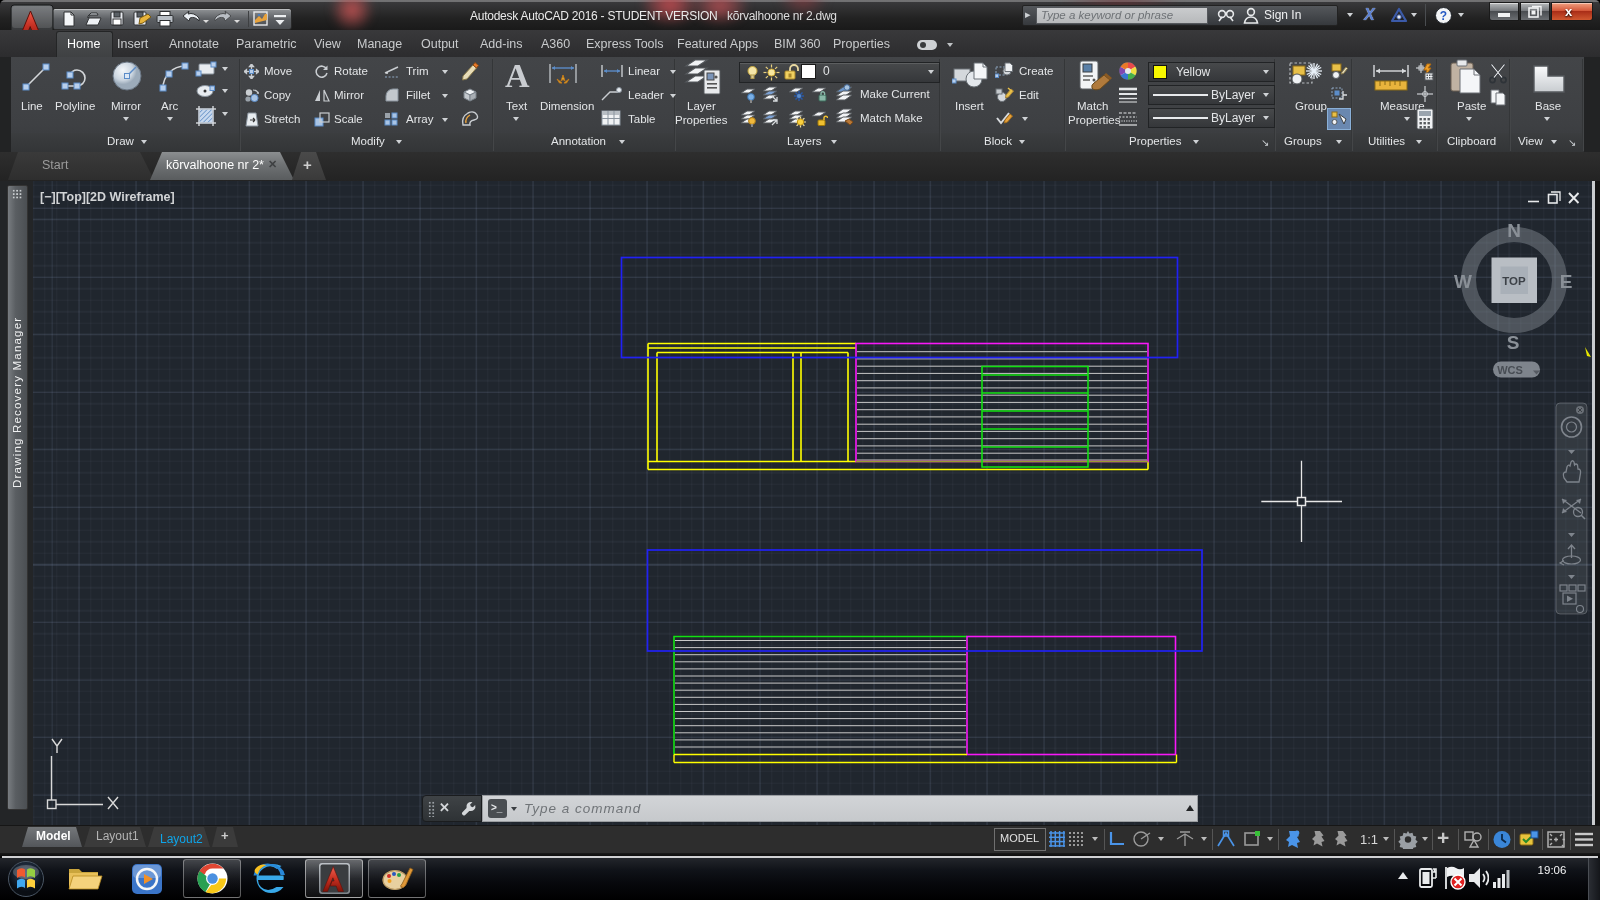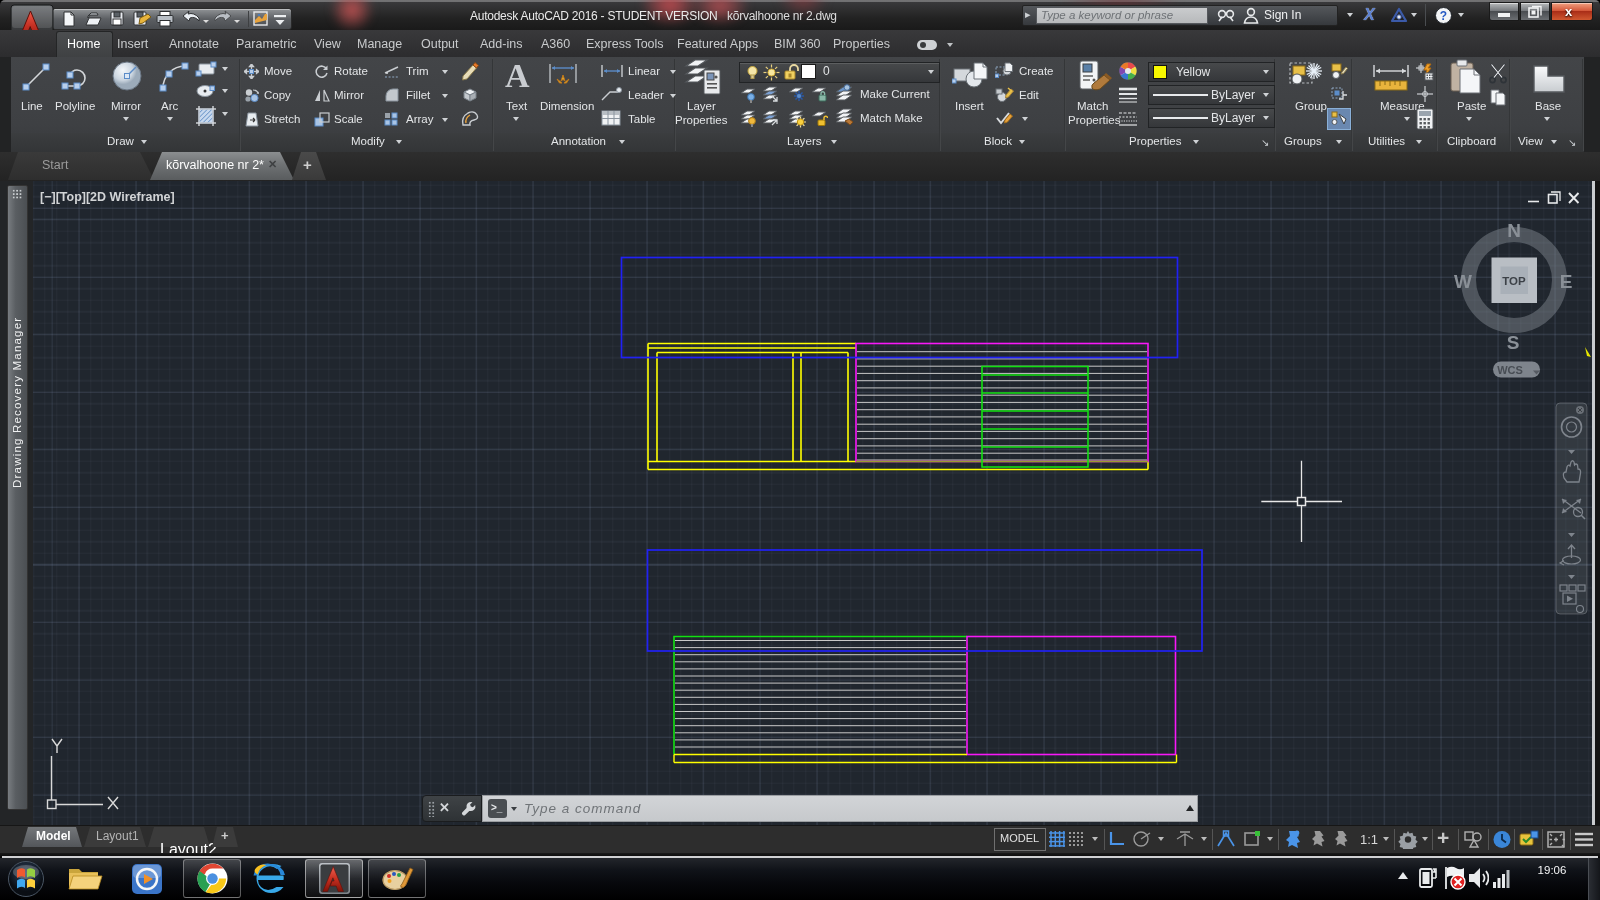--- a/index.html
+++ b/index.html
@@ -811,21 +811,21 @@
   <div class="trid" style="left:511px;top:807px;border-top-color:#3a3e42"></div>
   <div class="ab" style="left:524px;top:801px;color:#707478;font-size:13.5px;font-style:italic;letter-spacing:1px">Type a command</div>
   <div class="ab" style="left:1186px;top:805px;width:0;height:0;border-left:4.5px solid transparent;border-right:4.5px solid transparent;border-bottom:6.5px solid #222426"></div>
 </div>
 <div id="statusrow" class="ab" style="left:0;top:825px;width:1600px;height:28px;background:#2d2d2d;border-top:1px solid #161616">
   <div class="ab" style="left:22px;top:1px;width:60px;height:20px;background:linear-gradient(#74777a,#53565a);clip-path:polygon(6px 0,54px 0,60px 20px,0 20px);border-radius:4px 4px 0 0"></div>
   <div class="ab" style="left:36px;top:3px;color:#ffffff;font-size:12px;font-weight:bold">Model</div>
   <div class="ab" style="left:84px;top:1px;width:62px;height:20px;background:#3b3b3b;clip-path:polygon(6px 0,56px 0,62px 20px,0 20px)"></div>
   <div class="ab" style="left:96px;top:3px;color:#b4b4b4;font-size:12px">Layout1</div>
   <div class="ab" style="left:148px;top:1px;width:62px;height:20px;background:#3b3b3b;clip-path:polygon(6px 0,56px 0,62px 20px,0 20px)"></div>
-  <div class="ab" style="left:160px;top:15px;color:#ffffff;font-size:16px">Layout2</div>
+  <div class="ab" style="left:160px;top:6px;color:#0ea5e9;font-size:12px">Layout2</div>
   <div class="ab" style="left:212px;top:1px;width:26px;height:20px;background:#3b3b3b;clip-path:polygon(5px 0,21px 0,26px 20px,0 20px)"></div>
   <div class="ab" style="left:221px;top:2px;color:#cccccc;font-size:13px;font-weight:bold">+</div>
   <div class="ab" style="left:994px;top:2px;width:52px;height:23px;border:1px solid #707070"></div>
   <div class="ab" style="left:1000px;top:6px;color:#e2e2e2;font-size:11px">MODEL</div>
   <svg class="ab" style="left:1048px;top:4px" width="18" height="18" viewBox="0 0 18 18">
         <g stroke="#4a94e8" stroke-width="1.5">
           <line x1="3" y1="1" x2="3" y2="17"></line>
           <line x1="7.3" y1="1" x2="7.3" y2="17"></line>
           <line x1="11.6" y1="1" x2="11.6" y2="17"></line>
           <line x1="15.9" y1="1" x2="15.9" y2="17"></line>

